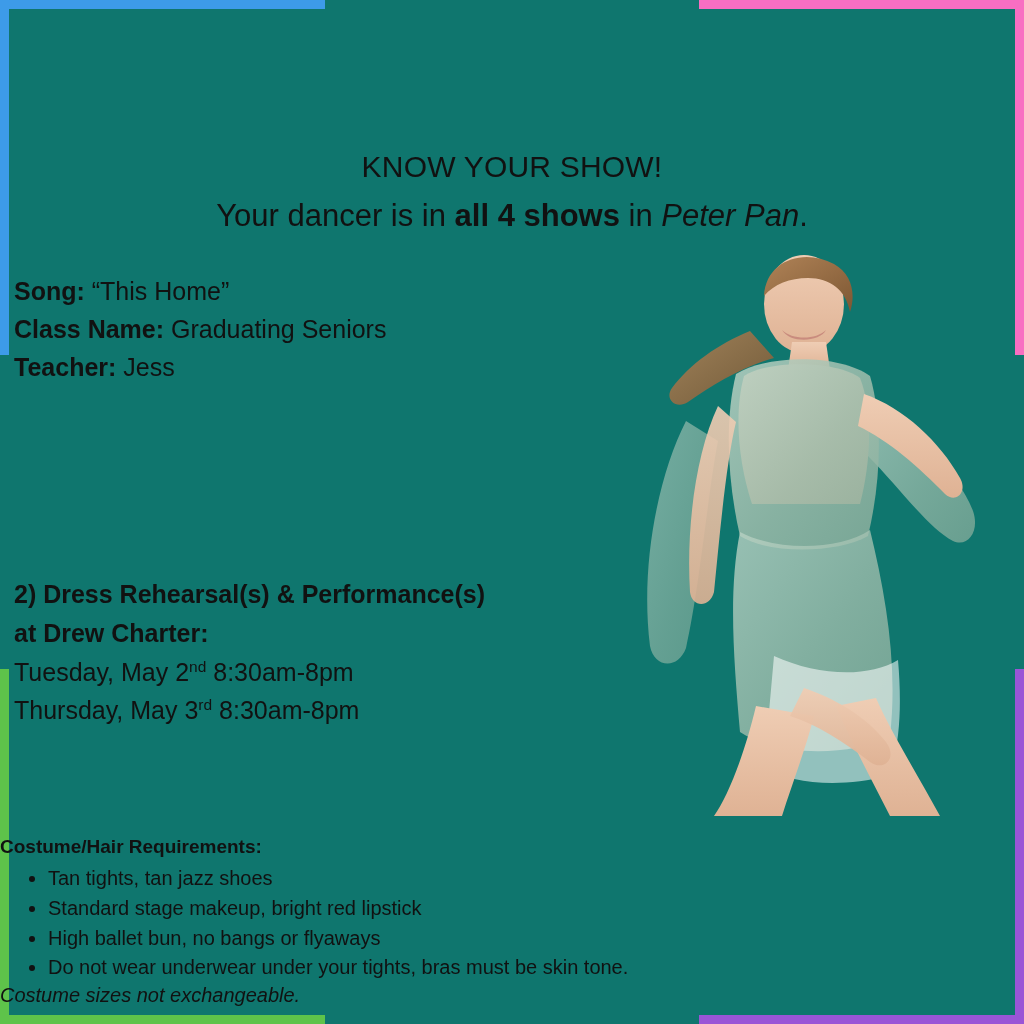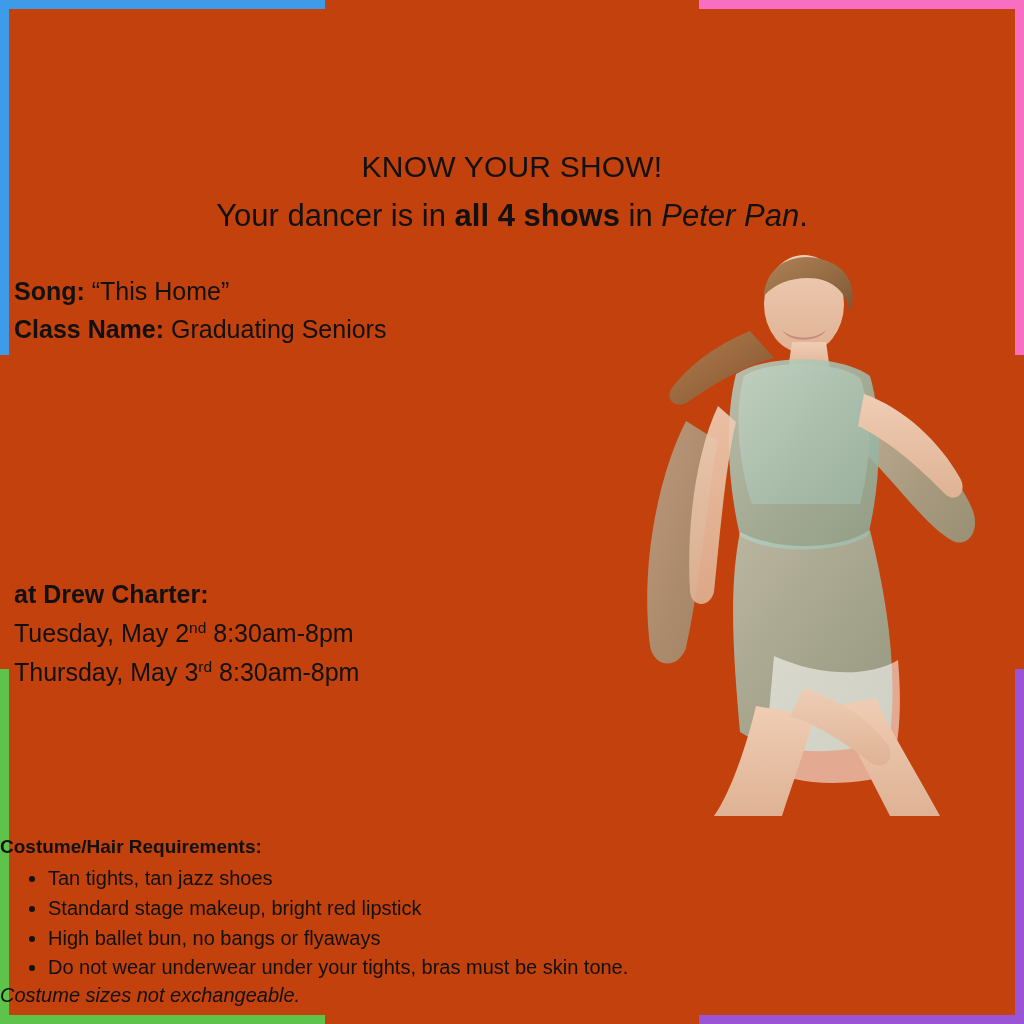--- a/index.html
+++ b/index.html
@@ -10,21 +10,21 @@
     width: 1024px;
     height: 1024px;
     background: #ffffff;
     font-family: "Liberation Sans", sans-serif;
     overflow: hidden;
   }
   .poster {
     position: relative;
     width: 1024px;
     height: 1024px;
-    background: #c2410c;
+    background: #0f766e;
     box-sizing: border-box;
   }
 
   
   .edge {
     position: absolute;
   }
   .edge-top-blue {
     left: 0; top: 0;
     width: 325px; height: 9px;
@@ -238,24 +238,28 @@
     <span>Your dancer is in </span><b>all 4 shows</b><span> in </span><i>Peter Pan</i><span>.</span>
   </div>
 
   <div class="info">
     <div>
       <span class="lbl">Song:</span><span> “This Home”</span>
     </div>
     <div>
       <span class="lbl">Class Name:</span><span> Graduating Seniors</span>
     </div>
+    <div>
+      <span class="lbl">Teacher:</span><span> Jess</span>
+    </div>
   </div>
 
 
   <div class="sched2">
+    <div class="bold-line">2) Dress Rehearsal(s) &amp; Performance(s)</div>
     <div class="bold-line">at Drew Charter:</div>
     <div>
       <span>Tuesday, May 2</span><sup>nd</sup><span> 8:30am-8pm</span>
     </div>
     <div>
       <span>Thursday, May 3</span><sup>rd</sup><span> 8:30am-8pm</span>
     </div>
   </div>
 
   <div class="costume-title">Costume/Hair Requirements:</div>

